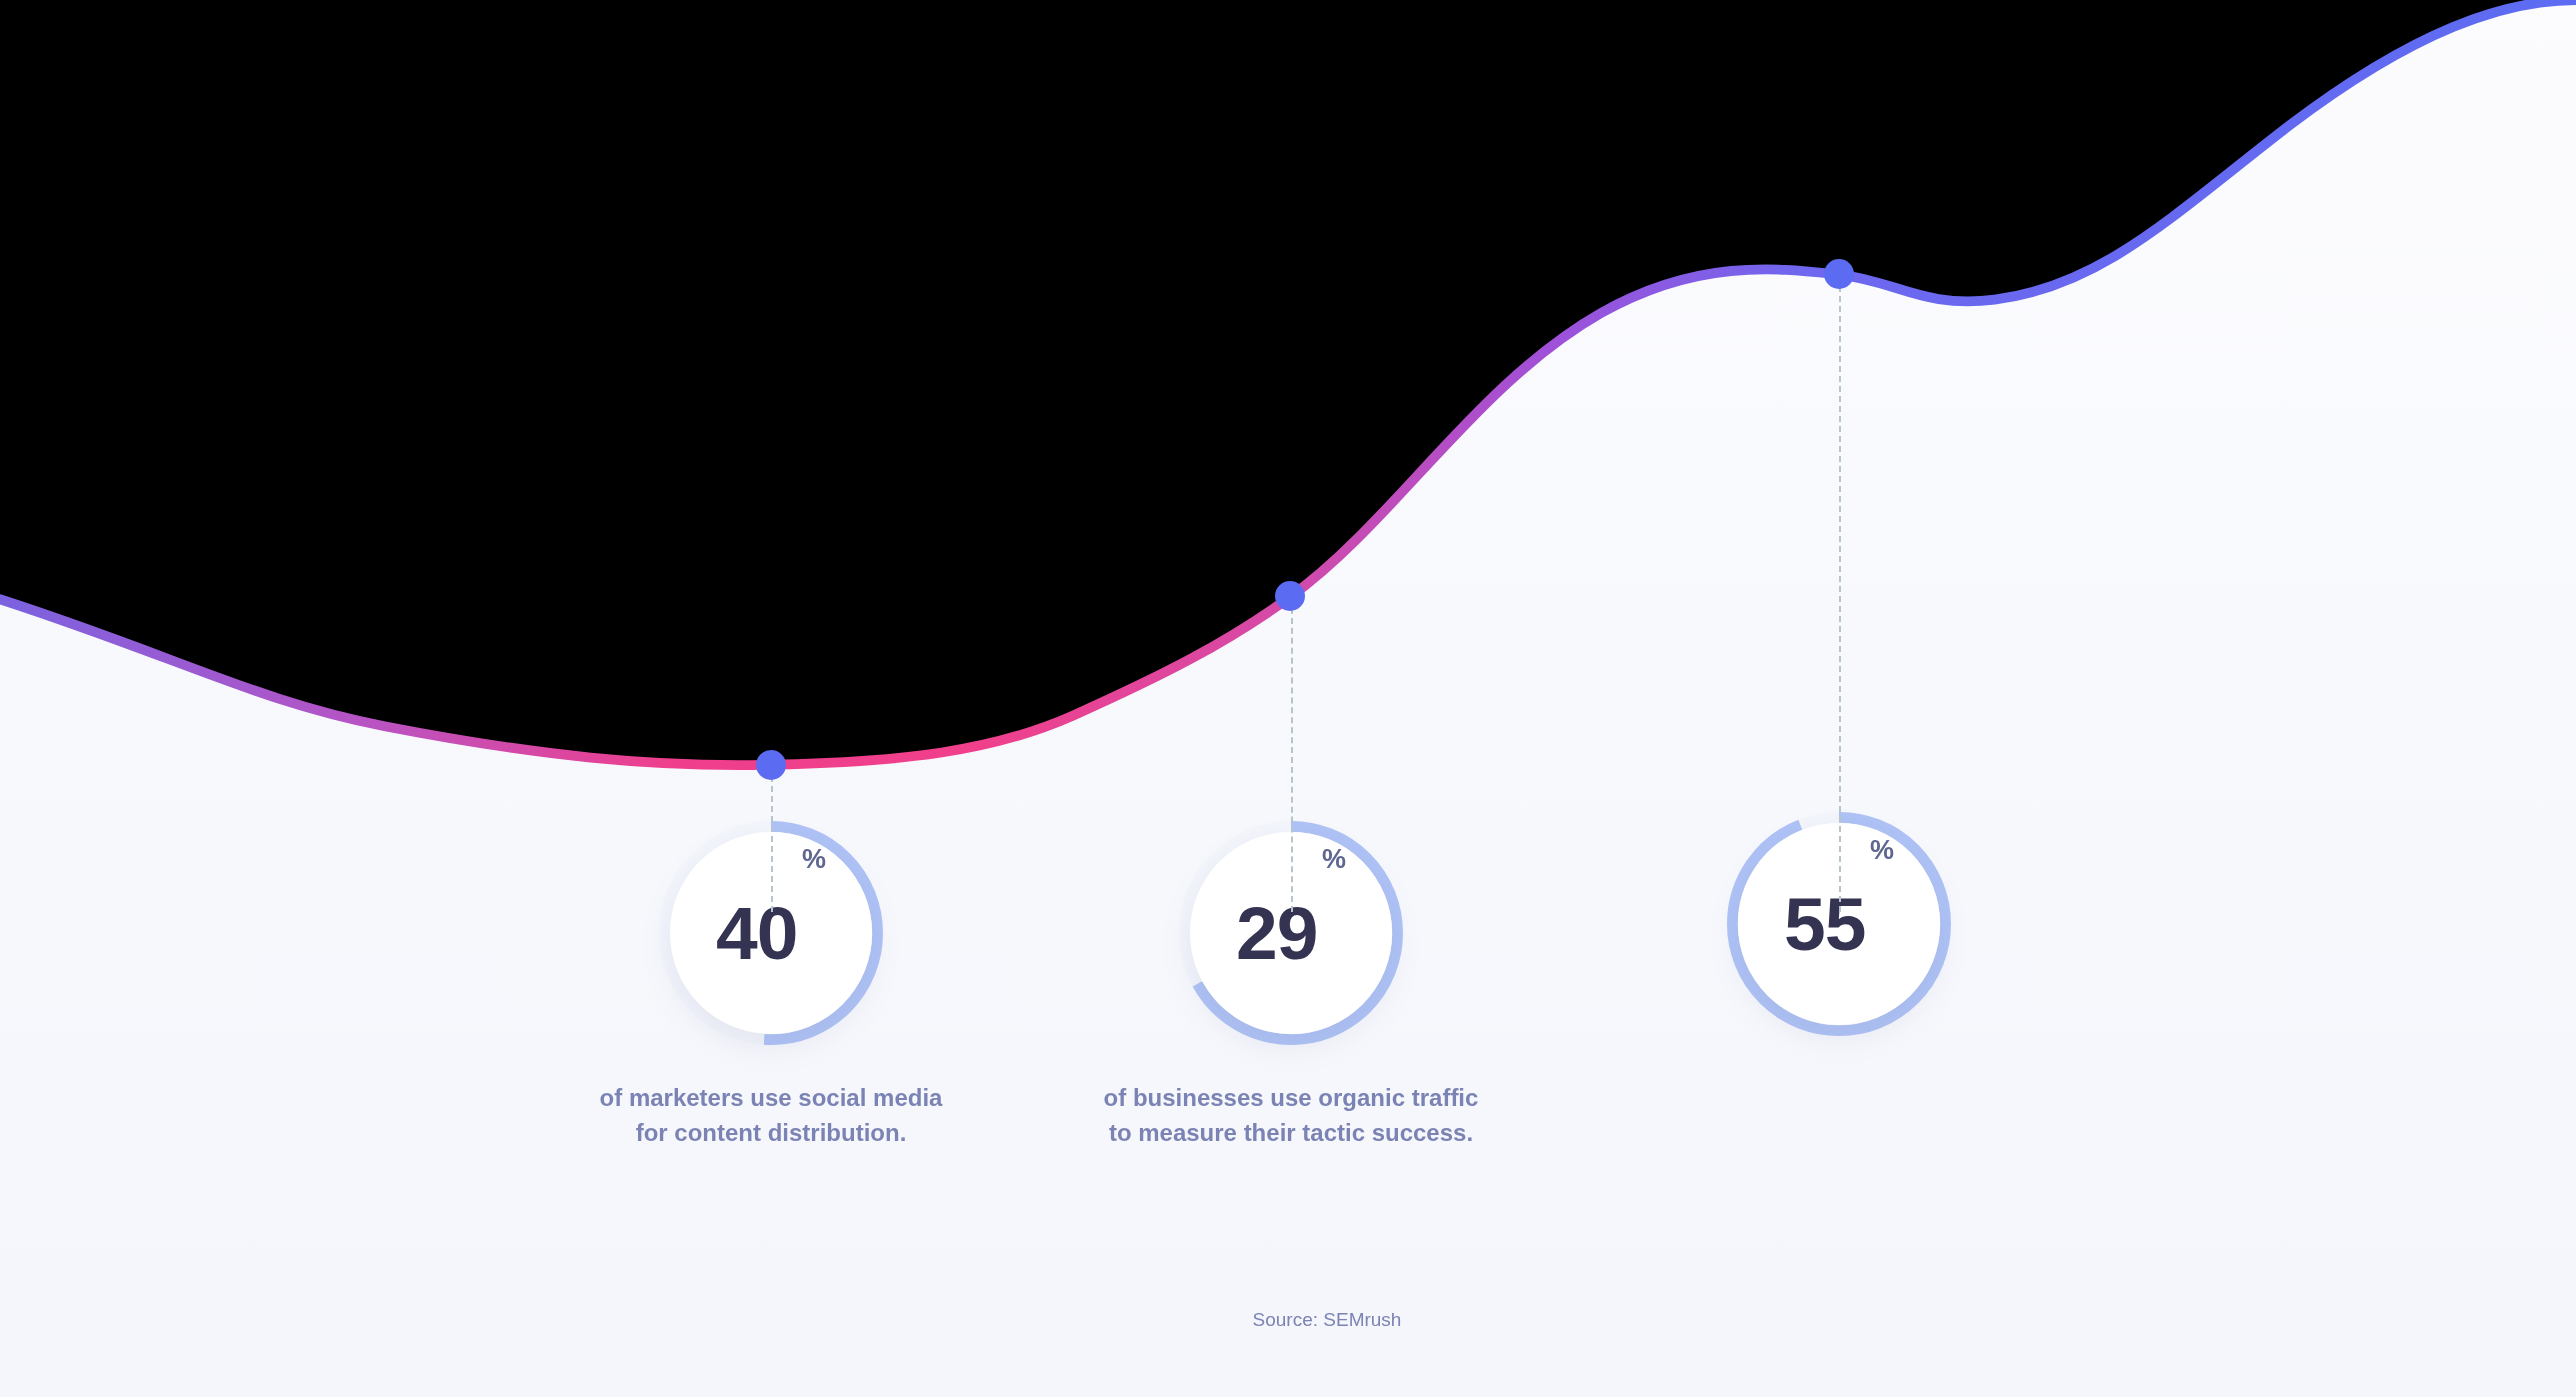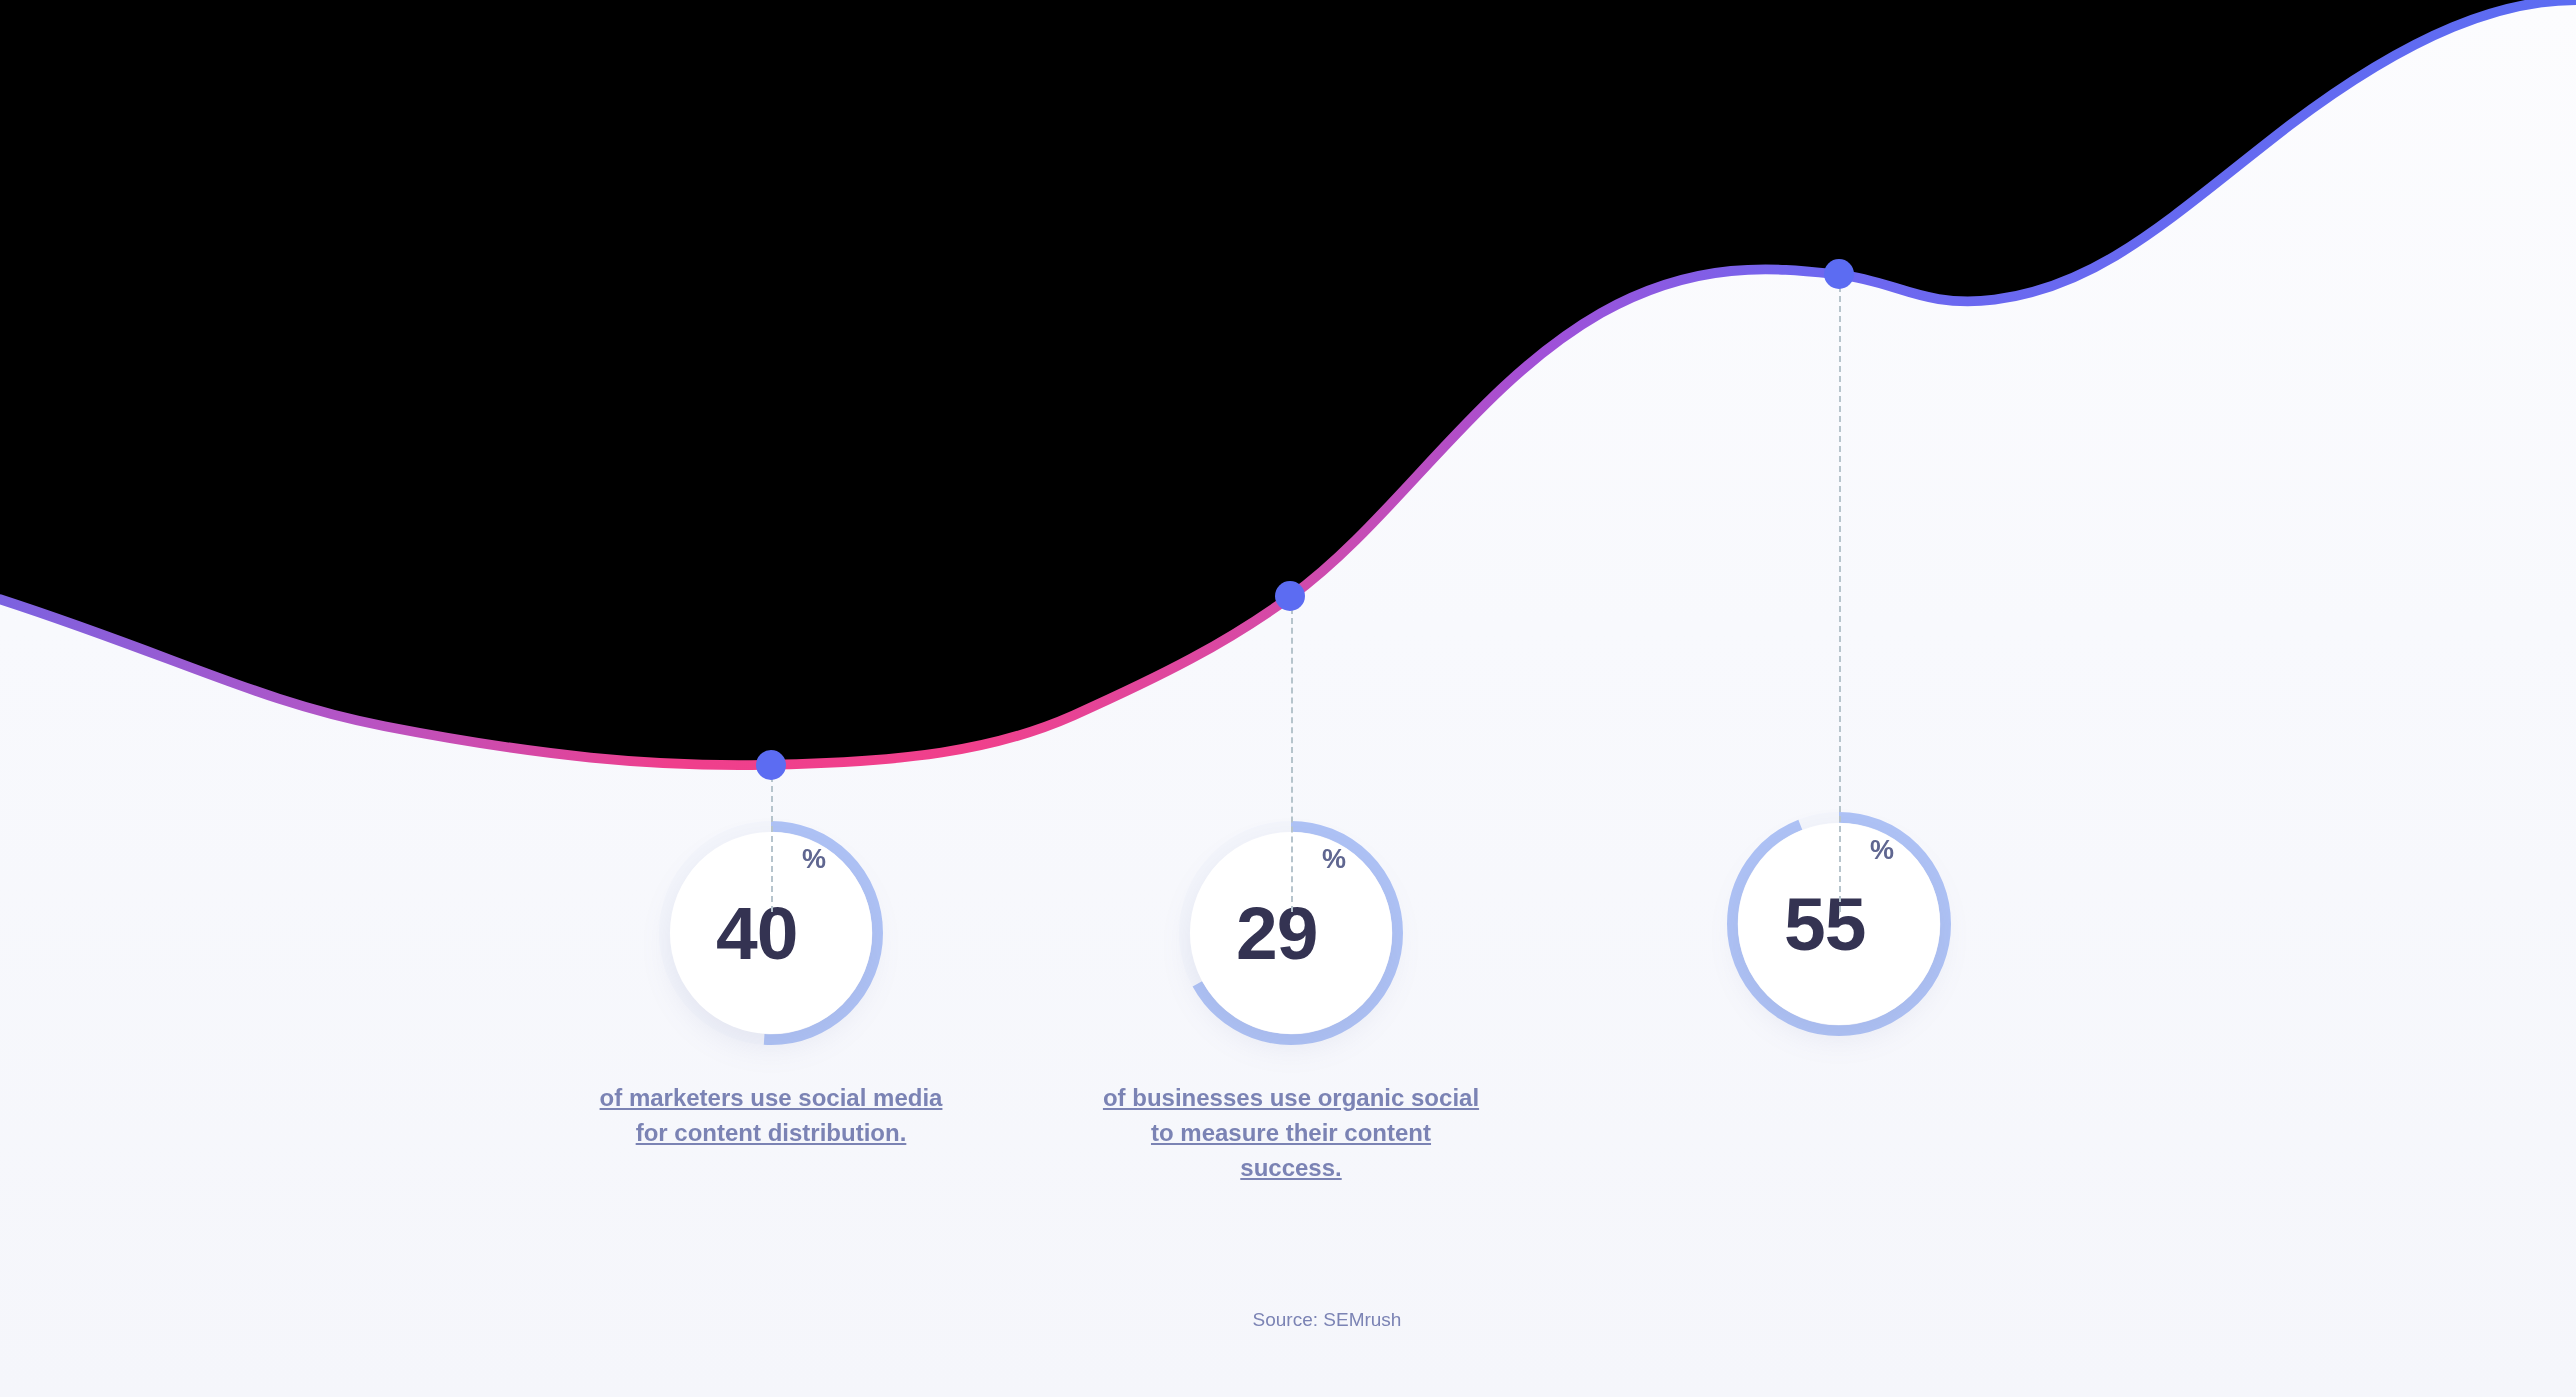--- a/index.html
+++ b/index.html
@@ -86,21 +86,20 @@
     margin-left: 4.5px;
     line-height: 1;
   }
 
   .caption {
     margin-top: 36px;
     font-size: 24px;
     font-weight: 700;
     line-height: 1.45;
     color: #7b83b4;
-    text-decoration: underline;
   }
 
   #source {
     position: absolute;
     width: 100%;
     text-align: center;
     font-size: 19px;
     font-weight: 400;
     color: #7b83b4;
     padding-left: 39px;
@@ -182,21 +181,21 @@
       <div class="ring-wrap" style="width:224px; height:224px;">
         <svg width="224" height="224" viewBox="0 0 250 250">
           <circle cx="125" cy="125" r="119" fill="none" stroke="#f3f5fb" stroke-width="12"></circle>
           <circle cx="125" cy="125" r="119" fill="none" stroke="#aec2f5" stroke-width="12" stroke-linecap="butt" stroke-dasharray="501.0 246.7" transform="rotate(-90 125 125)"></circle>
         </svg>
         <div class="ring-inner">
           <span class="num">29</span>
           <span class="pct">%</span>
         </div>
       </div>
-      <div class="caption" style="max-width:385px; margin-left:auto; margin-right:auto;">of businesses use organic social to measure their content success.</div>
+      <div class="caption" style="max-width:385px; margin-left:auto; margin-right:auto;">of businesses use organic traffic to measure their tactic success.</div>
     </div>
 
     <div class="stat-block" style="left:1642px; top:812px; width:394px;">
       <div class="ring-wrap" style="width:224px; height:224px;">
         <svg width="224" height="224" viewBox="0 0 250 250">
           <circle cx="125" cy="125" r="119" fill="none" stroke="#f3f5fb" stroke-width="12"></circle>
           <circle cx="125" cy="125" r="119" fill="none" stroke="#aec2f5" stroke-width="12" stroke-linecap="butt" stroke-dasharray="702.8 44.9" transform="rotate(-90 125 125)"></circle>
         </svg>
         <div class="ring-inner">
           <span class="num">55</span>

